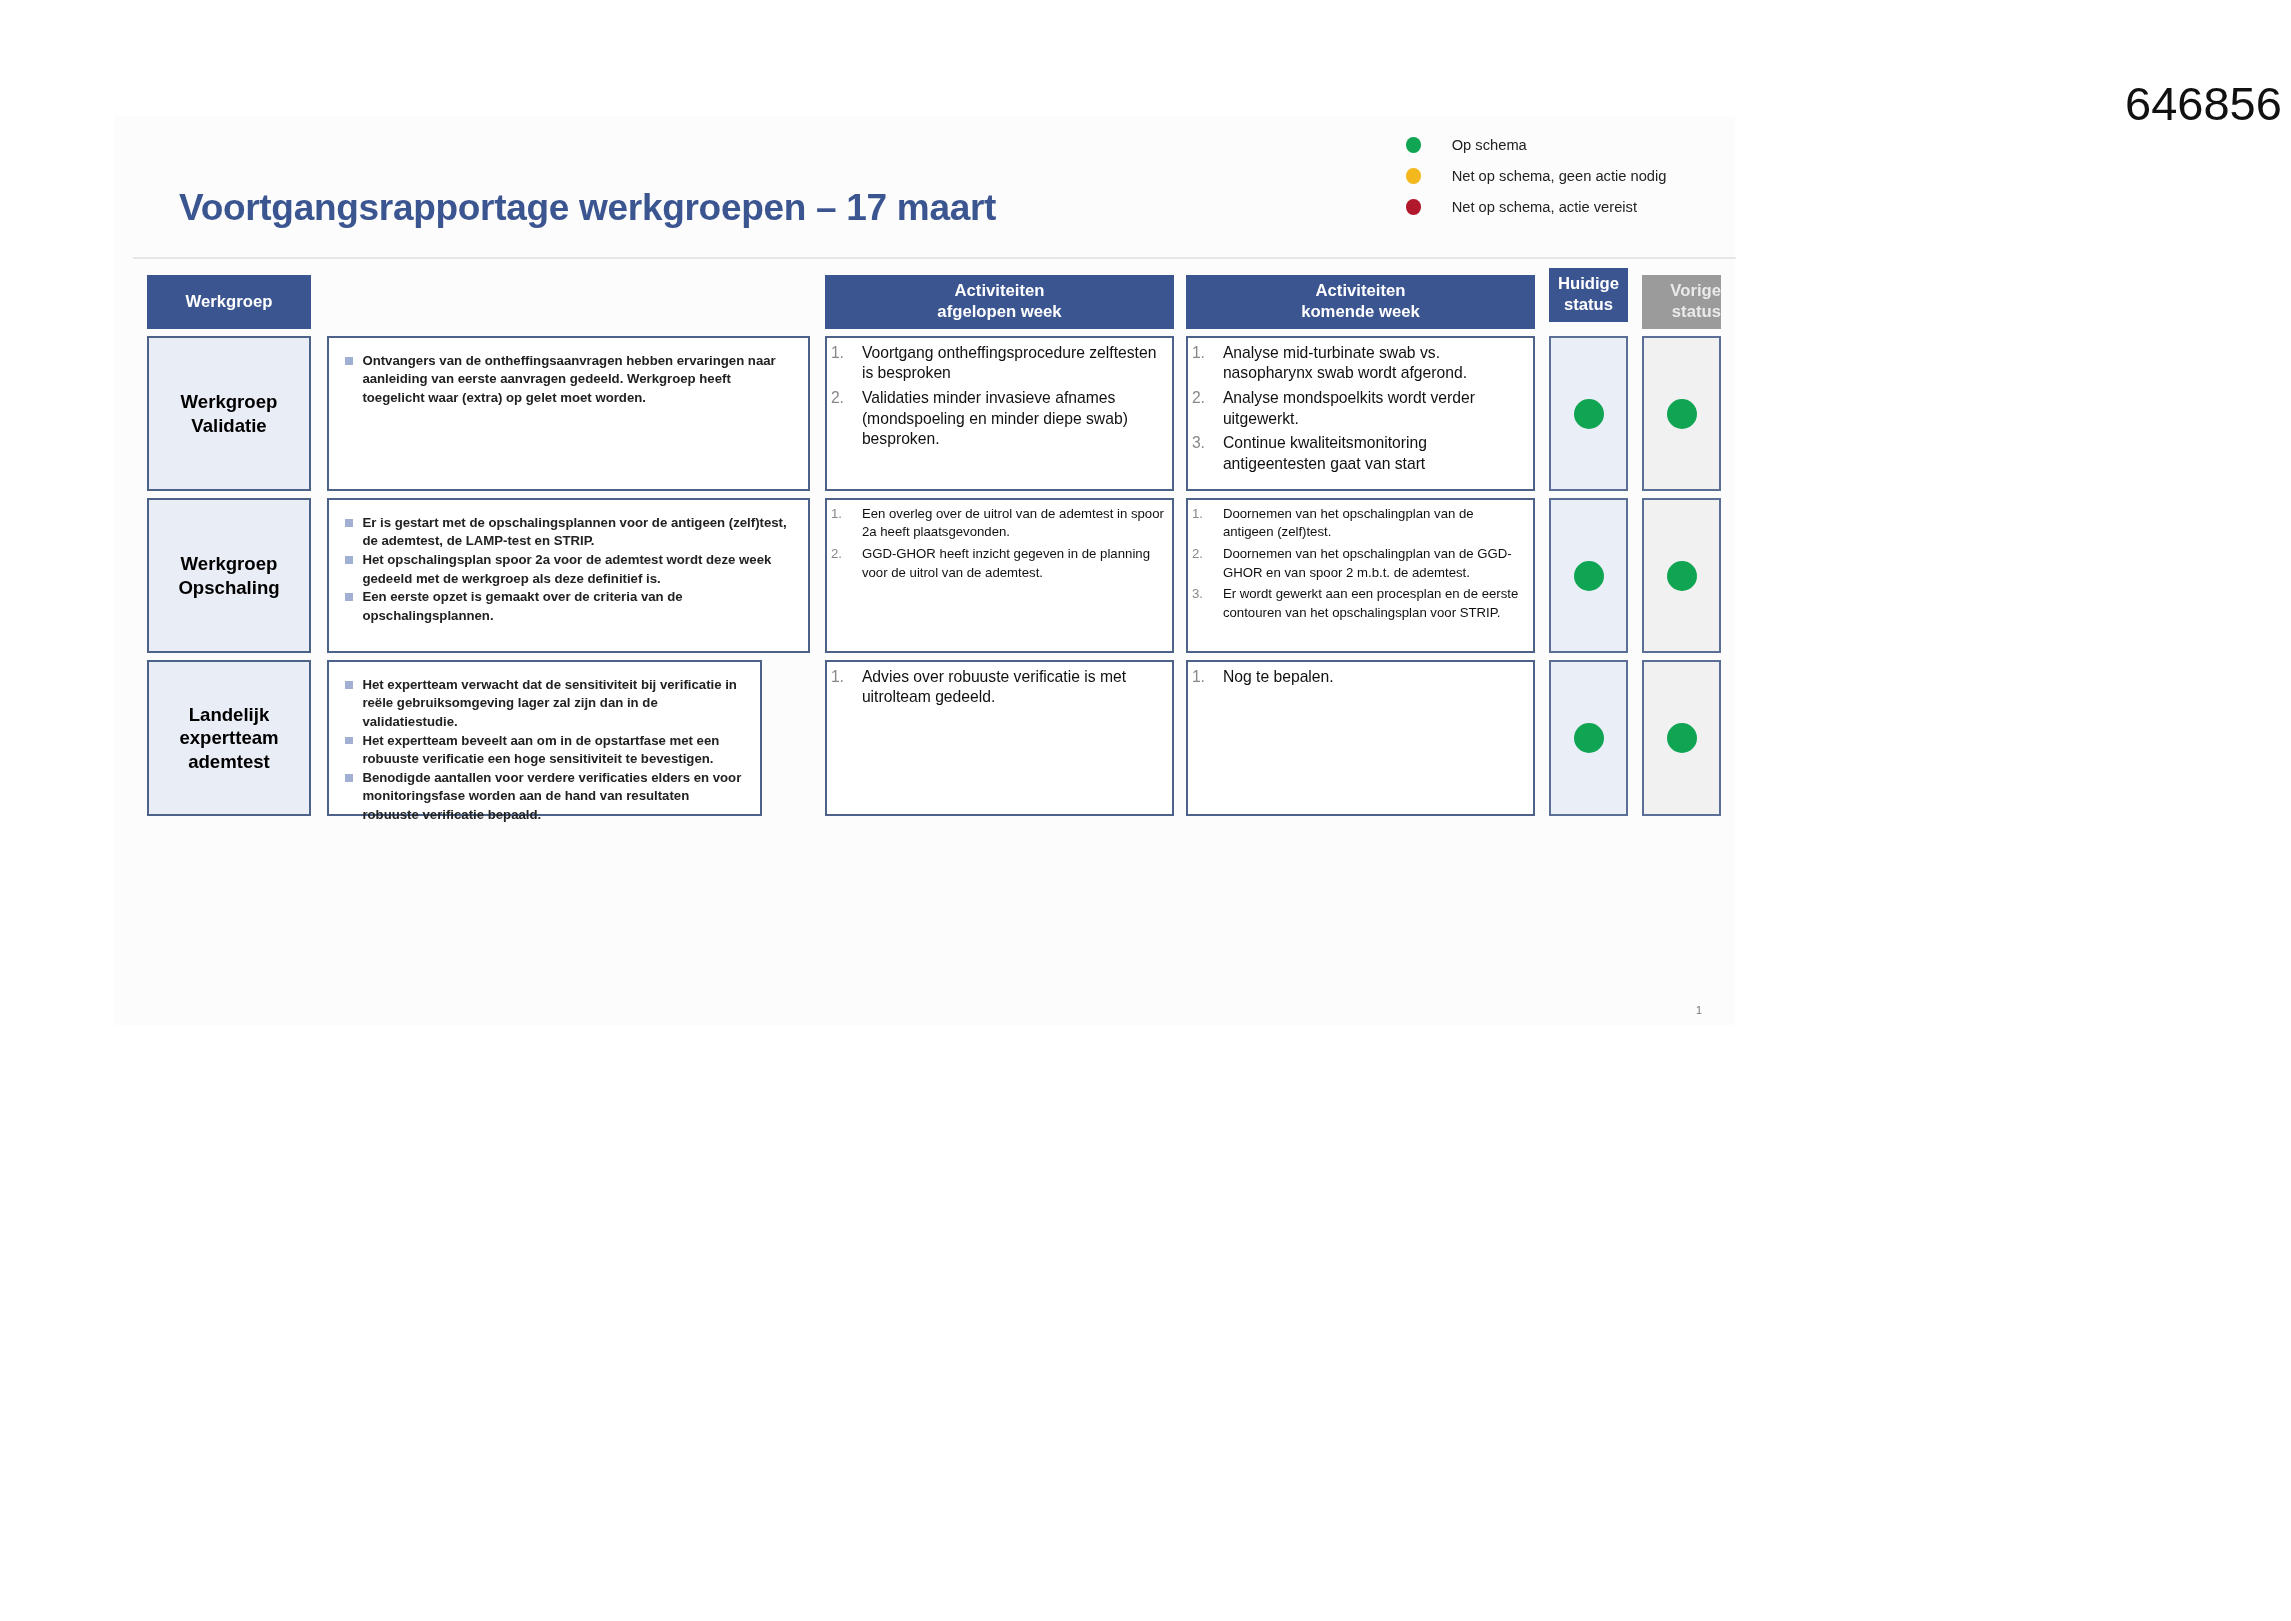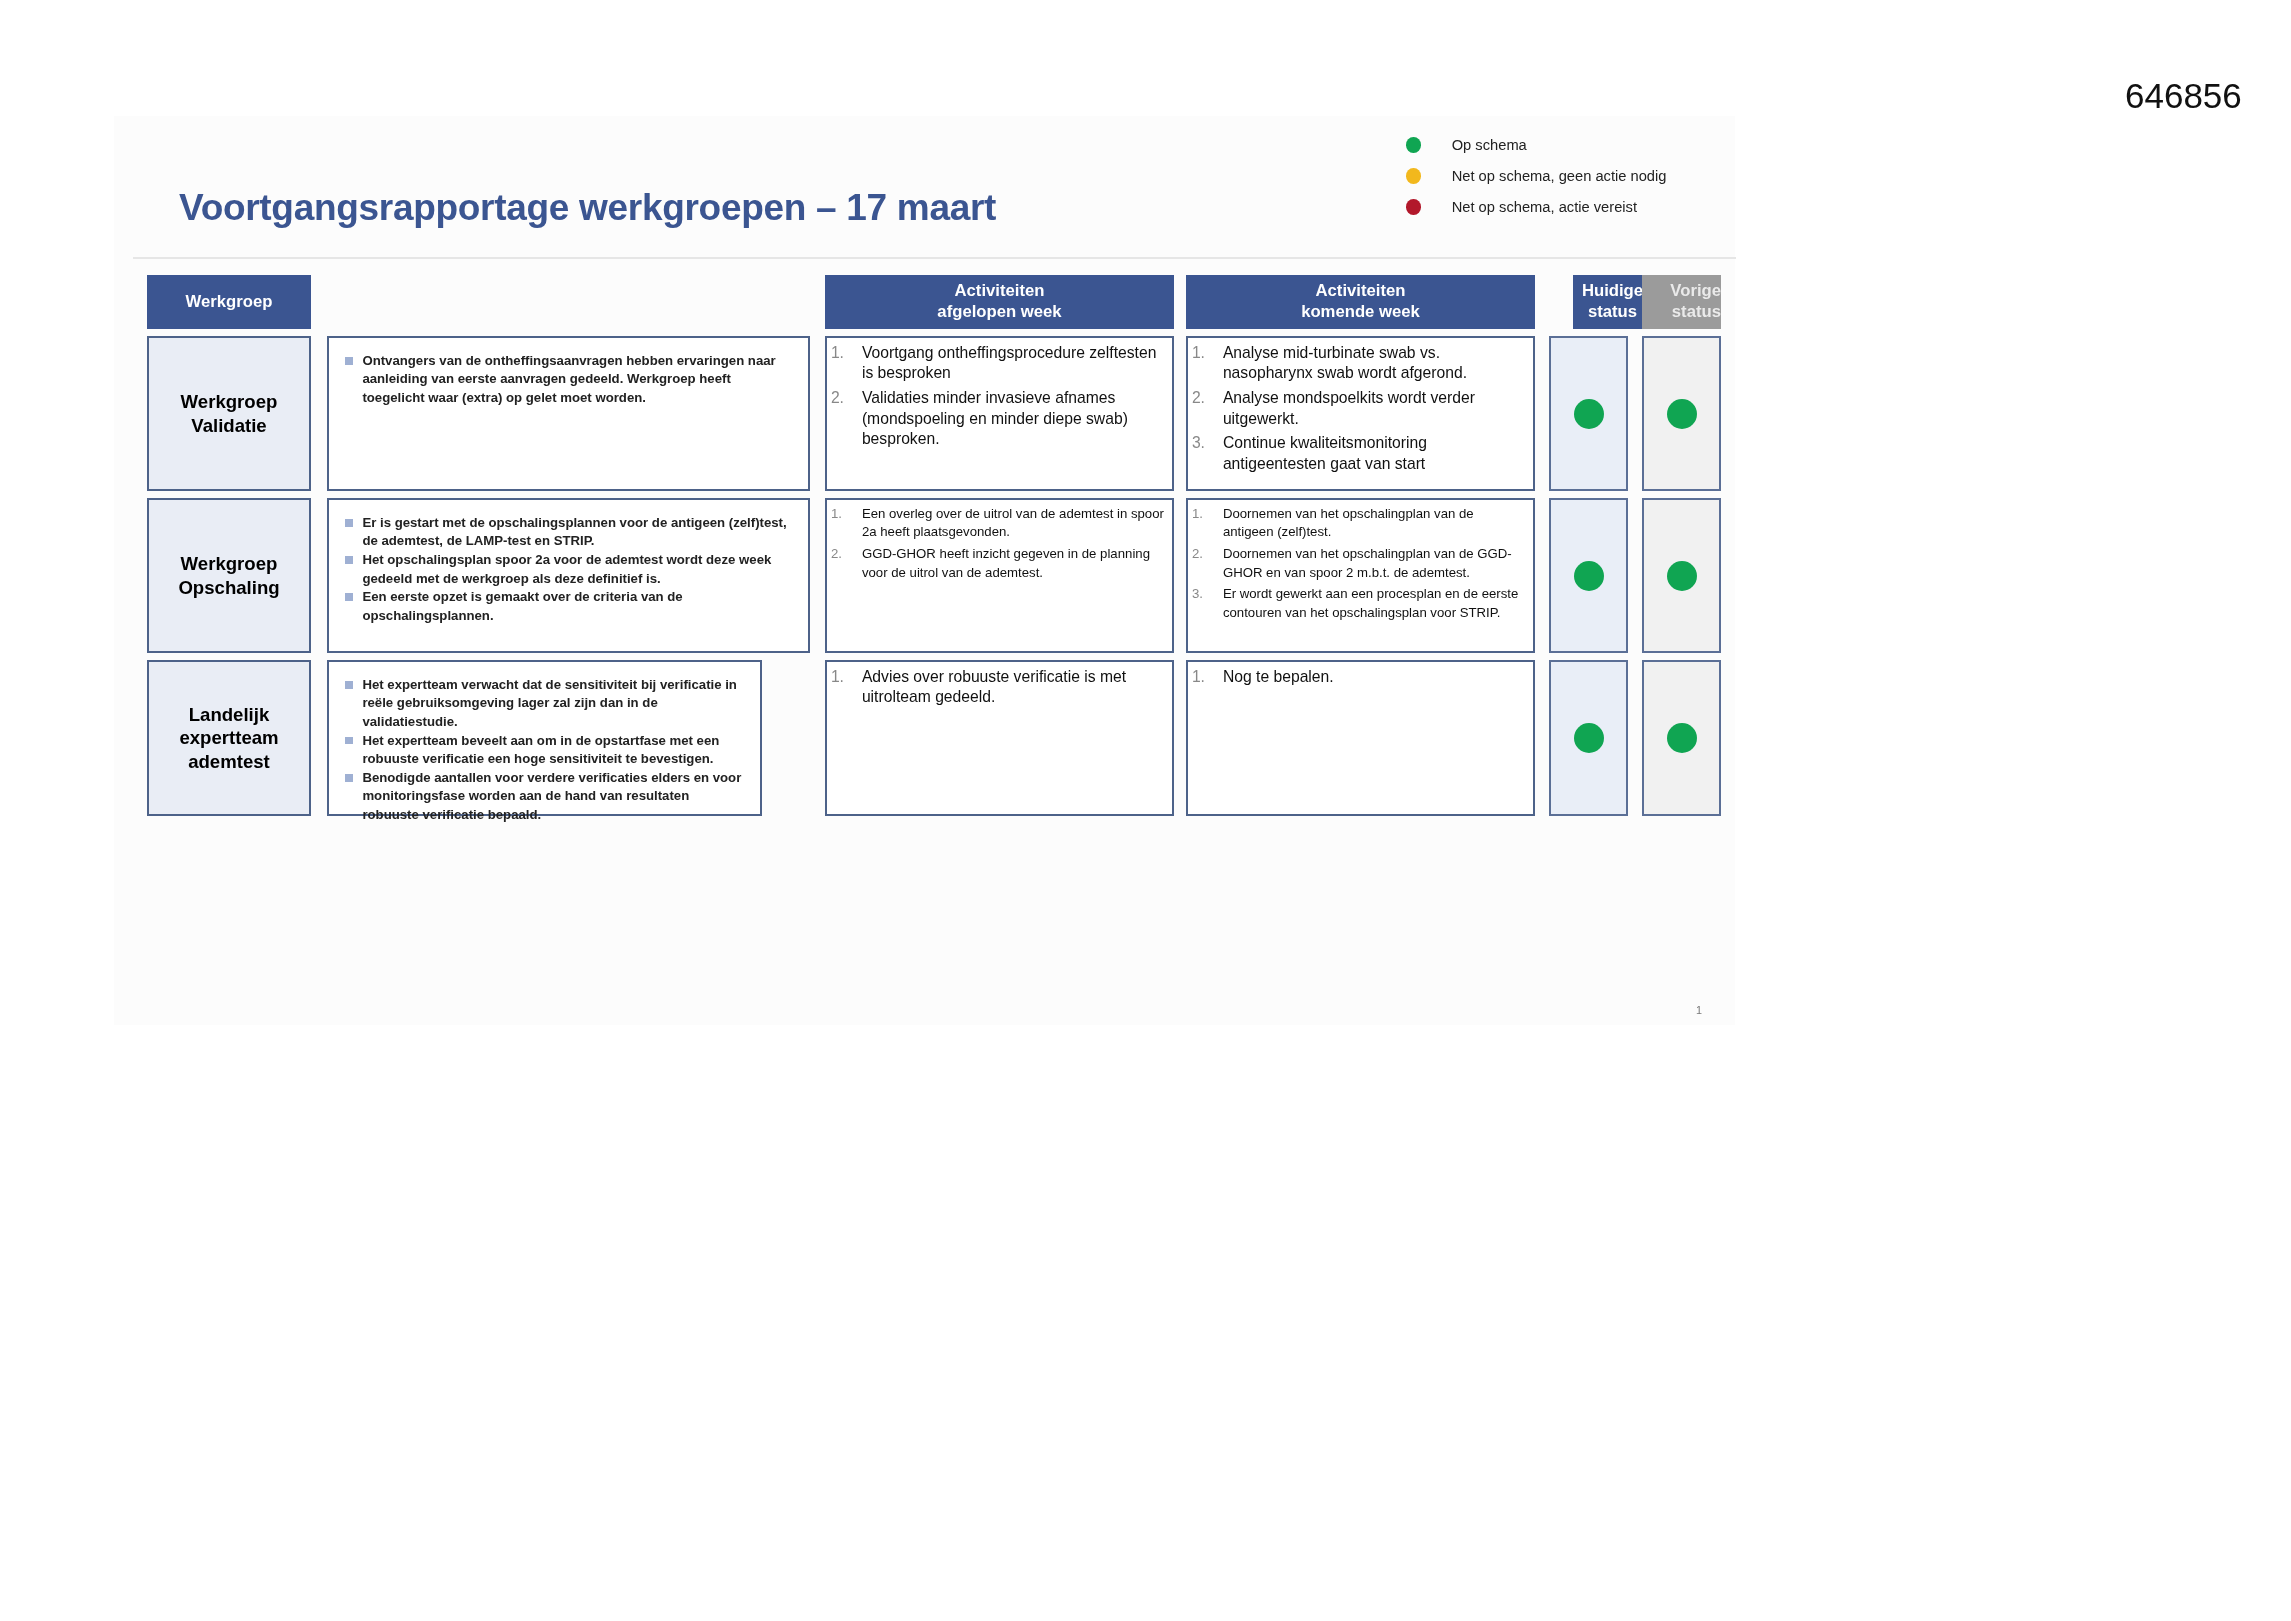--- a/index.html
+++ b/index.html
@@ -1,18 +1,18 @@
 <!DOCTYPE html>
 <html><head>
 <meta charset="utf-8">
 <style>
   html, body { margin: 0; padding: 0; background: #ffffff; }
   body { width: 2292px; height: 1621px; position: relative; overflow: hidden;
          font-family: "Liberation Sans", sans-serif; color: #000; }
-  .doc-id { position: absolute; left: 2125px; top: 76px; font-size: 35px; color: #111; }
+  .doc-id { position: absolute; left: 2125px; top: 76px; font-size: 47px; color: #111; }
   .slide { position: absolute; left: 114px; top: 116px; width: 1621px; height: 909px; background: #fcfcfc; }
   .title { position: absolute; left: 65px; top: 71px; font-size: 37px; font-weight: bold; color: #3B5591; letter-spacing: -0.3px; }
   .legend { position: absolute; left: 1292px; top: 13.7px; }
   .legend-item { display: flex; align-items: center; height: 31px; }
   .legend-dot { width: 14.7px; height: 15.7px; border-radius: 50%; margin-right: 31px; }
   .legend-label { font-size: 14.7px; color: #222; text-align: center; }
   .divider { position: absolute; left: 18.6px; top: 141px; width: 1603px; height: 2px; background: #e6e6e6; }
   .cell { position: absolute; box-sizing: border-box; }
   .hdr { background: #3B5591; color: #fff; font-weight: bold; font-size: 16.7px; display: flex;
          align-items: center; justify-content: center; text-align: center; line-height: 20.6px; }
@@ -63,21 +63,21 @@
     <span>Werkgroep</span>
   </div>
   <div class="cell hdr" style="left:711px;top:159px;width:349px;height:54px;flex-direction:column;">
     <span>Activiteiten</span>
     <span>afgelopen week</span>
   </div>
   <div class="cell hdr" style="left:1072px;top:159px;width:349px;height:54px;flex-direction:column;">
     <span>Activiteiten</span>
     <span>komende week</span>
   </div>
-  <div class="cell hdr narrow" style="left:1435px;top:159px;width:79px;height:54px;flex-direction:column;margin-left:24px;">
+  <div class="cell hdr narrow" style="left:1435px;top:152px;width:79px;height:54px;flex-direction:column;">
     <span>Huidige</span>
     <span>status</span>
   </div>
   <div class="cell hdr grey narrow" style="left:1528px;top:159px;width:79px;height:54px;flex-direction:column;">
     <span>Vorige</span>
     <span>status</span>
   </div>
 
   <div class="cell box group" style="left:33px;top:220px;width:164px;height:155px;flex-direction:column;">
     <span>Werkgroep</span>

